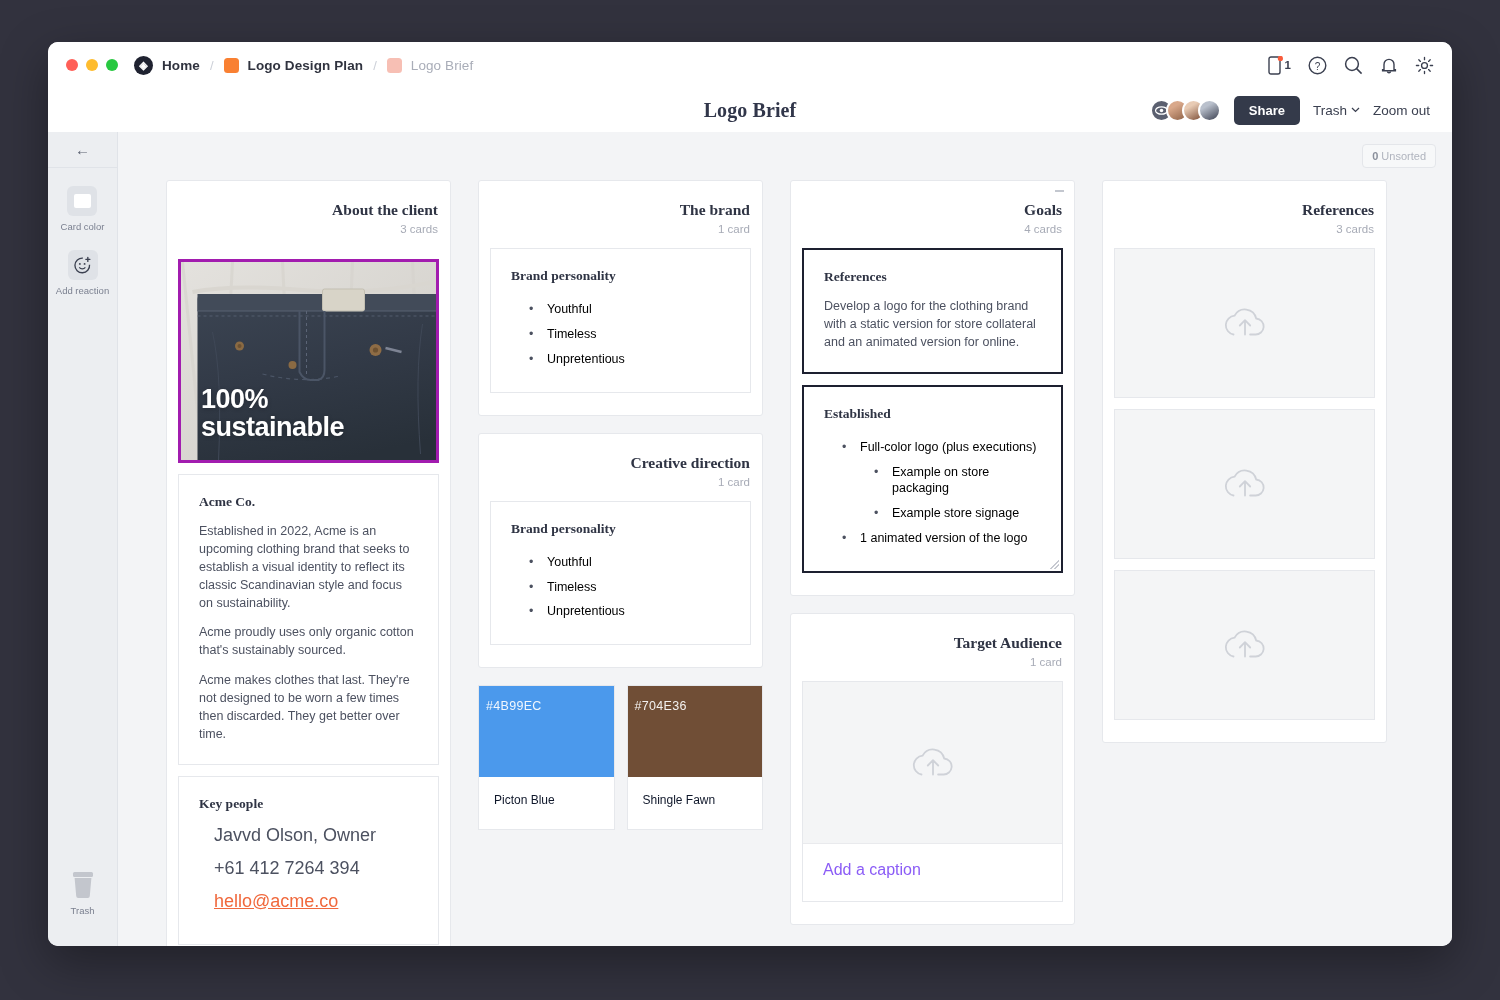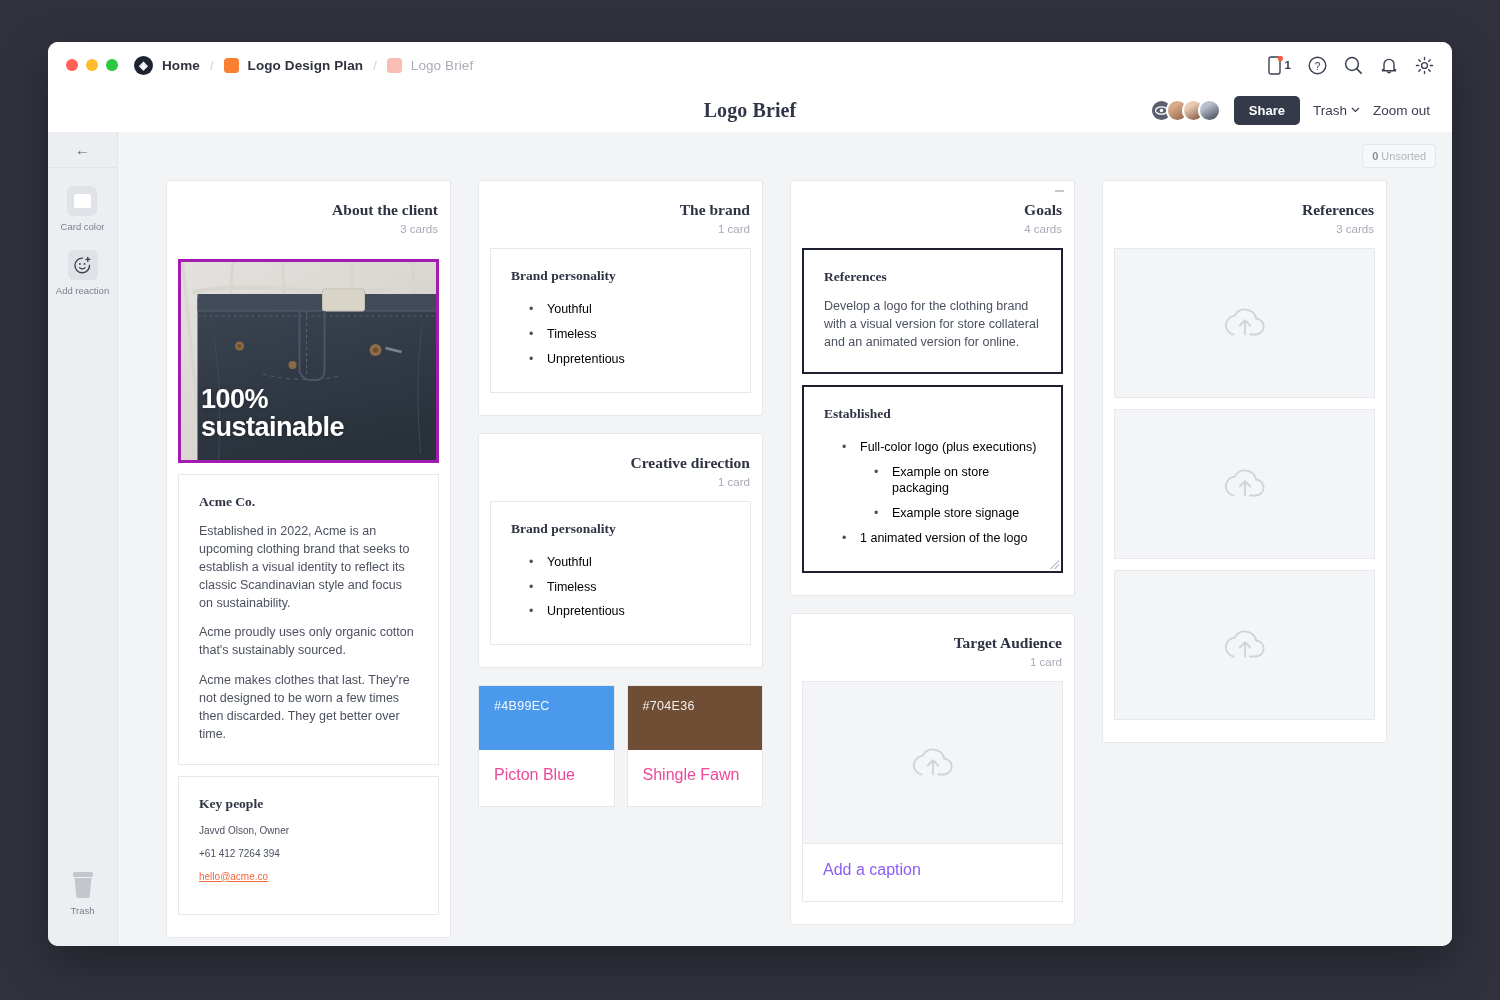--- a/index.html
+++ b/index.html
@@ -165,21 +165,21 @@
   .card li {
     font-size: 12.5px; color: #000000; line-height: 1.35;
     padding: 4px 0 4px 36px; position: relative;
   }
   .card li::before {
     content: "•"; position: absolute; left: 18px; color: #4c5160;
   }
   .card li.sub { padding-left: 68px; }
   .card li.sub::before { left: 50px; }
 
-  .kp-line { font-size: 10px; color: #4c5160; margin-bottom: 12px; }
+  .kp-line { font-size: 18px; color: #4c5160; margin-bottom: 12px; margin-left: 15px; }
   .kp-link { color: #f0683c; text-decoration: underline; cursor: pointer; }
 
   .photo-card { margin: 0 0 0 0; border: none; }
   .photo {
     width: 100%; height: 198px; position: relative; overflow: hidden;
     background: #cfcdc9;
   }
   .photo .ptext {
     position: absolute; left: 20px; bottom: 18px;
     color: #fff; font-weight: bold; font-size: 27px; line-height: 1.06;
@@ -192,24 +192,24 @@
     display: flex; align-items: center; justify-content: center;
   }
   .caption {
     padding: 17px 20px 22px; font-size: 16px; color: #8b5cf6;
   }
 
   
   .swatch-row { display: flex; gap: 12px; }
   .swatch-card { flex: 1; background: #fff; border: 1px solid #e6e8ec; }
   .swatch-fill {
-    height: 64px; padding: 13px 15px; font-size: 12.5px;
+    height: 91px; padding: 13px 7px; font-size: 12.5px;
     color: rgba(255,255,255,.92); letter-spacing: .3px;
   }
-  .swatch-name { padding: 16px 15px 22px; font-size: 16px; color: #ec4899; }
+  .swatch-name { padding: 16px 15px 22px; font-size: 12px; color: #0f172a; }
 
   .resize {
     position: absolute; right: 2px; bottom: 2px; width: 9px; height: 9px;
     background:
       linear-gradient(135deg, transparent 46%, #c6c9d1 46%, #c6c9d1 56%, transparent 56%),
       linear-gradient(135deg, transparent 70%, #c6c9d1 70%, #c6c9d1 80%, transparent 80%);
     cursor: nwse-resize;
   }
 </style>
 </head>
@@ -459,21 +459,21 @@
           <div class="group">
             <span class="collapse"></span>
             <div class="group-head">
               <div class="group-title">Goals</div>
               <div class="group-count">4 cards</div>
             </div>
 
             <div class="card selected">
               <div class="card-pad">
                 <div class="card-title">References</div>
-                <p>Develop a logo for the clothing brand with a visual version for store collateral and an animated version for online.</p>
+                <p>Develop a logo for the clothing brand with a static version for store collateral and an animated version for online.</p>
               </div>
             </div>
 
             <div class="card selected" style="position:relative;">
               <div class="card-pad">
                 <div class="card-title">Established</div>
                 <ul>
                   <li>Full-color logo (plus executions)</li>
                   <li class="sub">Example on store packaging</li>
                   <li class="sub">Example store signage</li>

